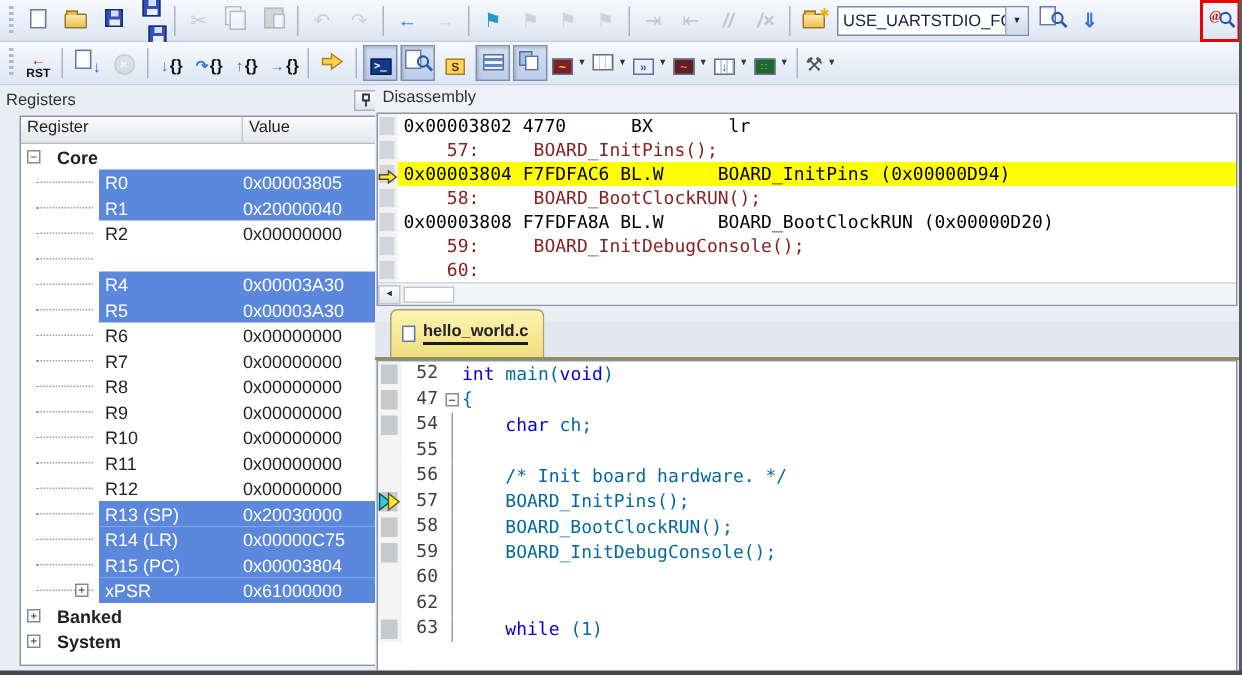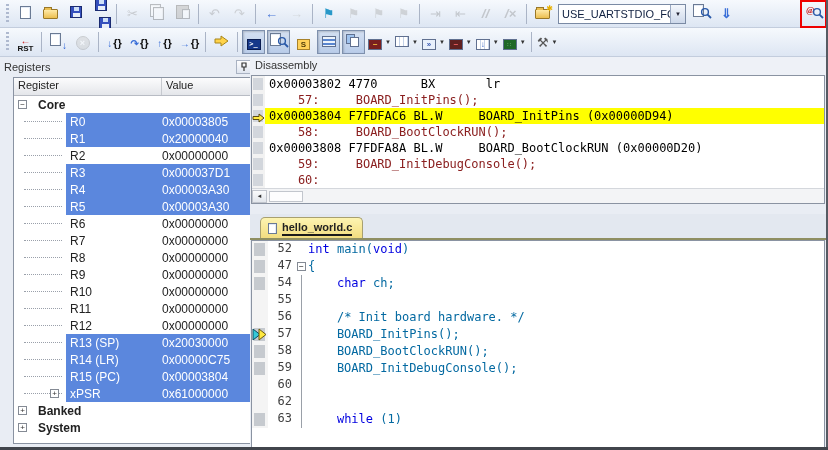--- a/index.html
+++ b/index.html
@@ -125,21 +125,21 @@
   .dcurarrow { position:absolute; left:0; top:3px; z-index:2; }
   #disasm-hsb { height:15px; border-top:1px solid #d4d7dc; background:#f3f4f6; display:flex; align-items:center; }
   #disasm-hsb .lbtn { width:15px; height:13px; display:flex; align-items:center; justify-content:center;
                       font-size:6px; color:#333; background:linear-gradient(#fafbfc,#e2e6ec); border:1px solid #c0c4cc; }
   #disasm-hsb .thumb { width:34px; height:11px; margin-left:2px; background:#fdfdfe; border:1px solid #c2c6cd; }
   #splitter { height:10px; }
 
   
   #tabbar { height:26px; display:flex; align-items:flex-end; padding-left:10px;
             border-bottom:2px solid #8f8f62; background:#e3e8f0; }
-  .tab { display:inline-flex; align-items:center; height:21px; padding:0 10px 0 7px; margin-right:2px;
+  .tab { display:inline-flex; align-items:center; height:32px; padding:0 10px 0 7px; margin-right:2px;
          border:1px solid #a8a070; border-bottom:none; border-radius:5px 5px 0 0; position:relative; }
   .tab .ticon { margin-right:5px; display:inline-flex; }
   .tab.active { background:linear-gradient(#fdf4b2,#f2dd80); }
   .tab.active .tlabel { font-weight:bold; border-bottom:2px solid #1a1a1a; padding-bottom:1px; }
   .tab.inactive { background:#e2a3a3; border-color:#b58484; height:20px; }
   #editor { flex:1; background:#fff; border:1px solid #8a93a2; border-bottom:none; margin:0 1px; overflow:hidden; }
   .eline { display:flex; height:17px; font:12px "DejaVu Sans Mono", monospace; line-height:17px; }
   .egut { width:16px; flex:none; background:#f4f4f4; position:relative; }
   .egut .blk { position:absolute; left:2px; top:2px; width:11px; height:13px; background:#c6cacf; }
   .enum { width:28px; flex:none; text-align:right; padding-right:4px; color:#404040;
@@ -391,24 +391,20 @@
           </div>
           <div class="rcells">
             <div class="rname">R2</div>
             <div class="rval">0x00000000</div>
           </div>
         </div>
         <div class="rrow sel">
           <div class="rtree">
             <span class="tdots" style="left: 10px; width: 38px;"></span>
           </div>
-          <div class="rcells">
-            <div class="rname">R3</div>
-            <div class="rval">0x000037D1</div>
-          </div>
         </div>
         <div class="rrow sel">
           <div class="rtree">
             <span class="tdots" style="left: 10px; width: 38px;"></span>
           </div>
           <div class="rcells">
             <div class="rname">R4</div>
             <div class="rval">0x00003A30</div>
           </div>
         </div>

